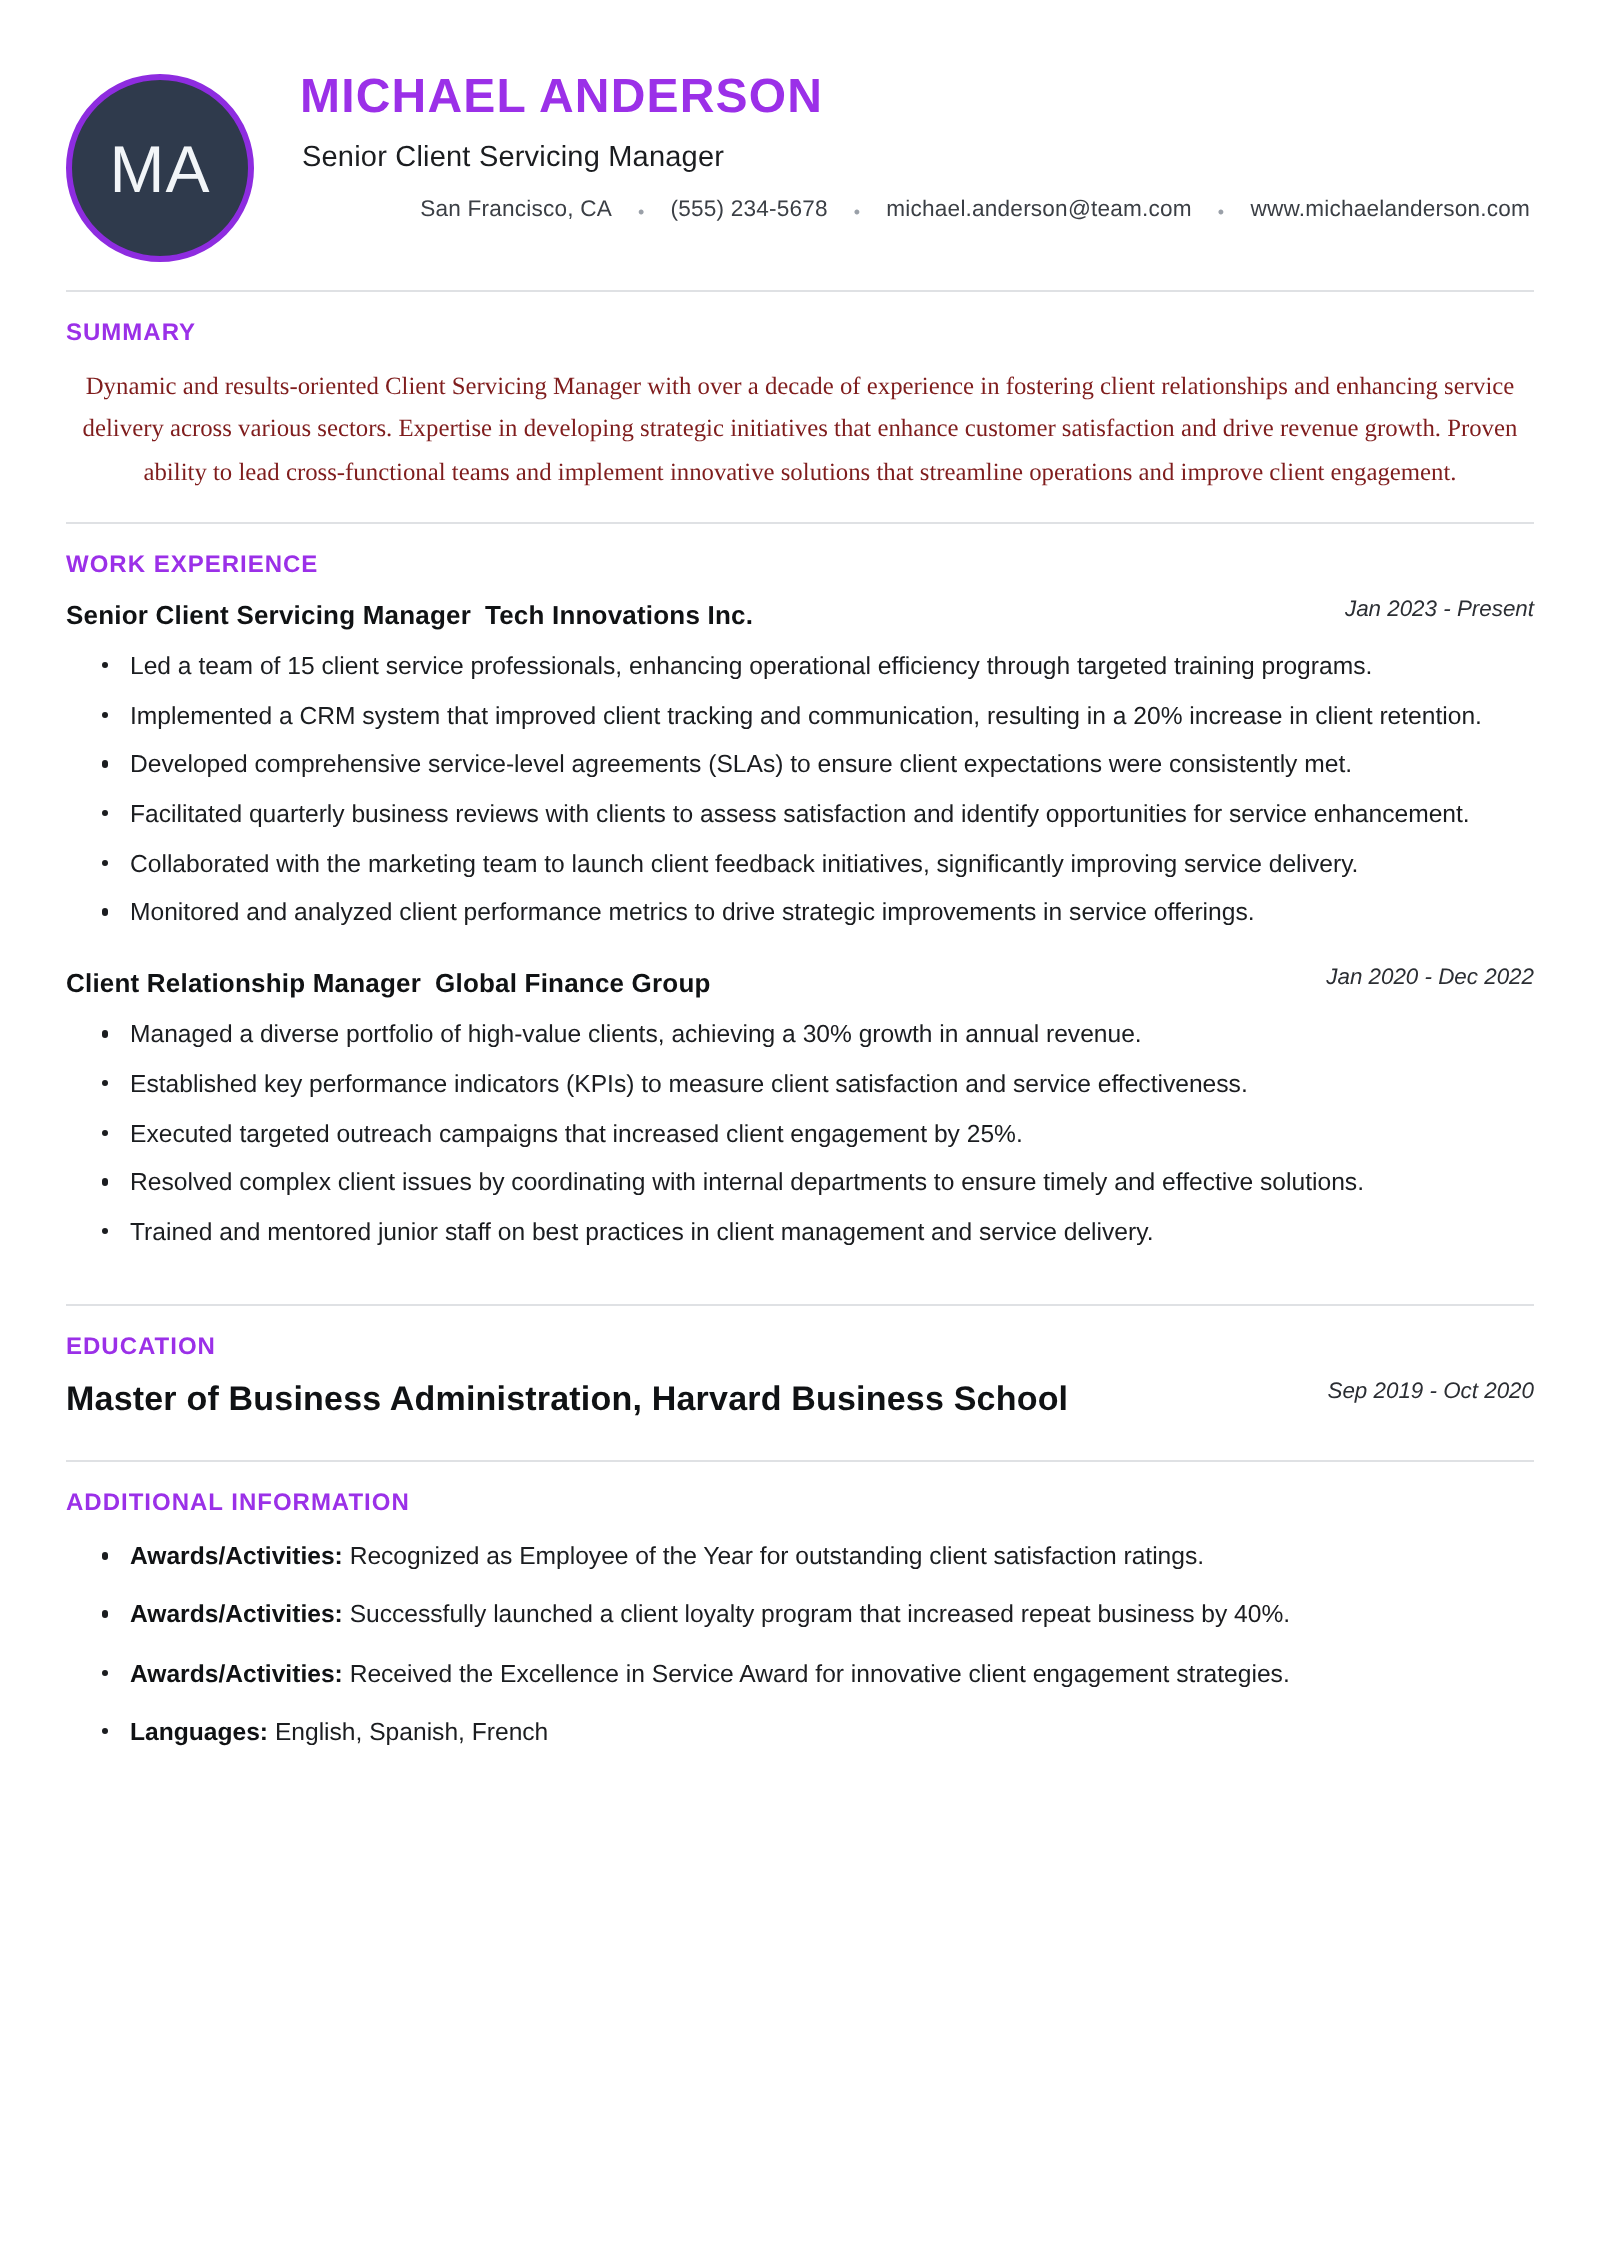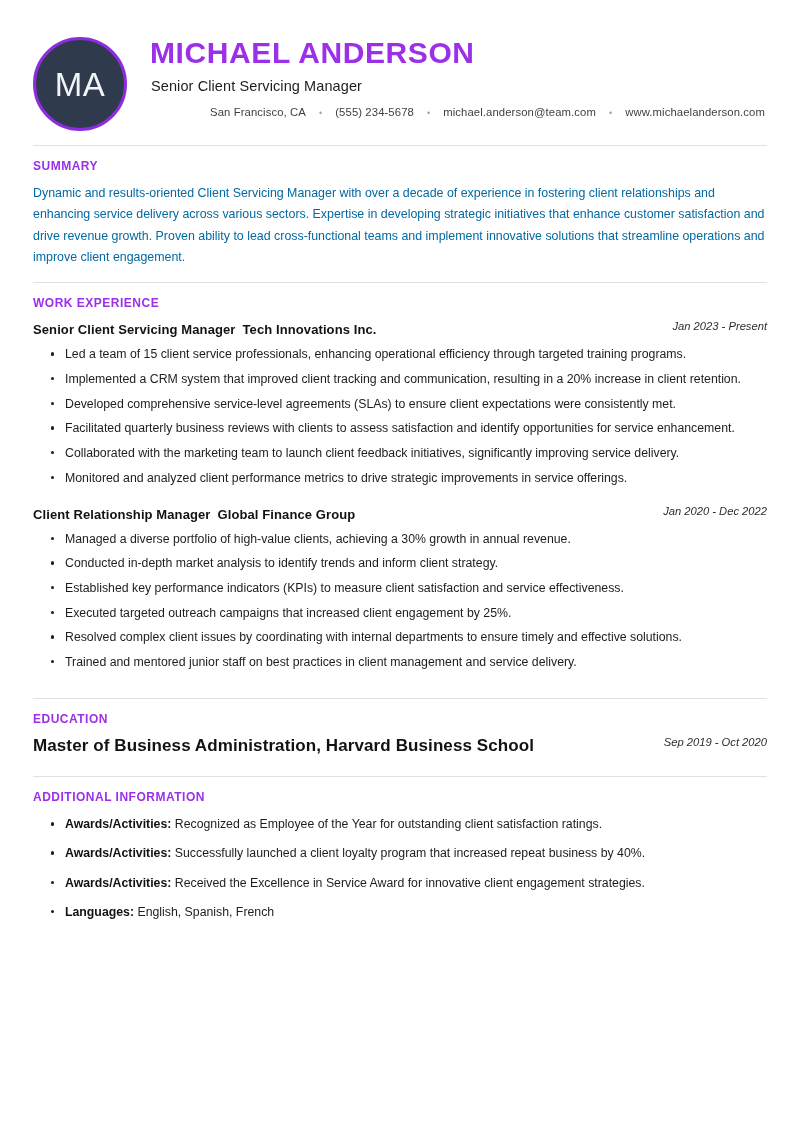--- a/index.html
+++ b/index.html
@@ -49,21 +49,21 @@
     letter-spacing: 0.5px;
     line-height: 1;
   }
   .header-text {
     flex: 1;
     padding-left: 21px;
     padding-top: 2px;
   }
   .full-name {
     color: #9b30e8;
-    font-size: 30px;
+    font-size: 24px;
     font-weight: bold;
     letter-spacing: 0.6px;
     line-height: 1.12;
     margin: 0 0 8px 0;
     padding-left: 2px;
   }
   .job-headline {
     font-size: 14.5px;
     color: #1b1d20;
     font-weight: 400;
@@ -101,23 +101,24 @@
   .section-title {
     color: #9b30e8;
     font-size: 12px;
     font-weight: bold;
     letter-spacing: 0.5px;
     margin: 0 0 10px 0;
   }
   .summary-text {
     font-size: 12.4px;
     line-height: 1.72;
-    color: #0369a1;
+    color: #7f1d1d;
     margin: 0 0 3px 0;
-    text-align: left;
+    text-align: center;
+    font-family: Liberation Serif, serif;
   }
 
   .entry { margin-top: 2px; }
   .entry + .entry { margin-top: 17px; }
   .entry-head {
     display: flex;
     align-items: flex-start;
     justify-content: space-between;
     margin-bottom: 6px;
   }
@@ -221,21 +222,20 @@
 
     <div class="entry">
       <div class="entry-head">
         <div>
           <span class="entry-heading">Client Relationship Manager</span><span class="entry-heading entry-company">Global Finance Group</span>
         </div>
         <div class="entry-date">Jan 2020 - Dec 2022</div>
       </div>
       <ul class="bullets">
         <li>Managed a diverse portfolio of high-value clients, achieving a 30% growth in annual revenue.</li>
-        <li>Conducted in-depth market analysis to identify trends and inform client strategy.</li>
         <li>Established key performance indicators (KPIs) to measure client satisfaction and service effectiveness.</li>
         <li>Executed targeted outreach campaigns that increased client engagement by 25%.</li>
         <li>Resolved complex client issues by coordinating with internal departments to ensure timely and effective solutions.</li>
         <li>Trained and mentored junior staff on best practices in client management and service delivery.</li>
       </ul>
     </div>
   </div>
 
   <hr class="rule" style="margin-top:26px;">
 

